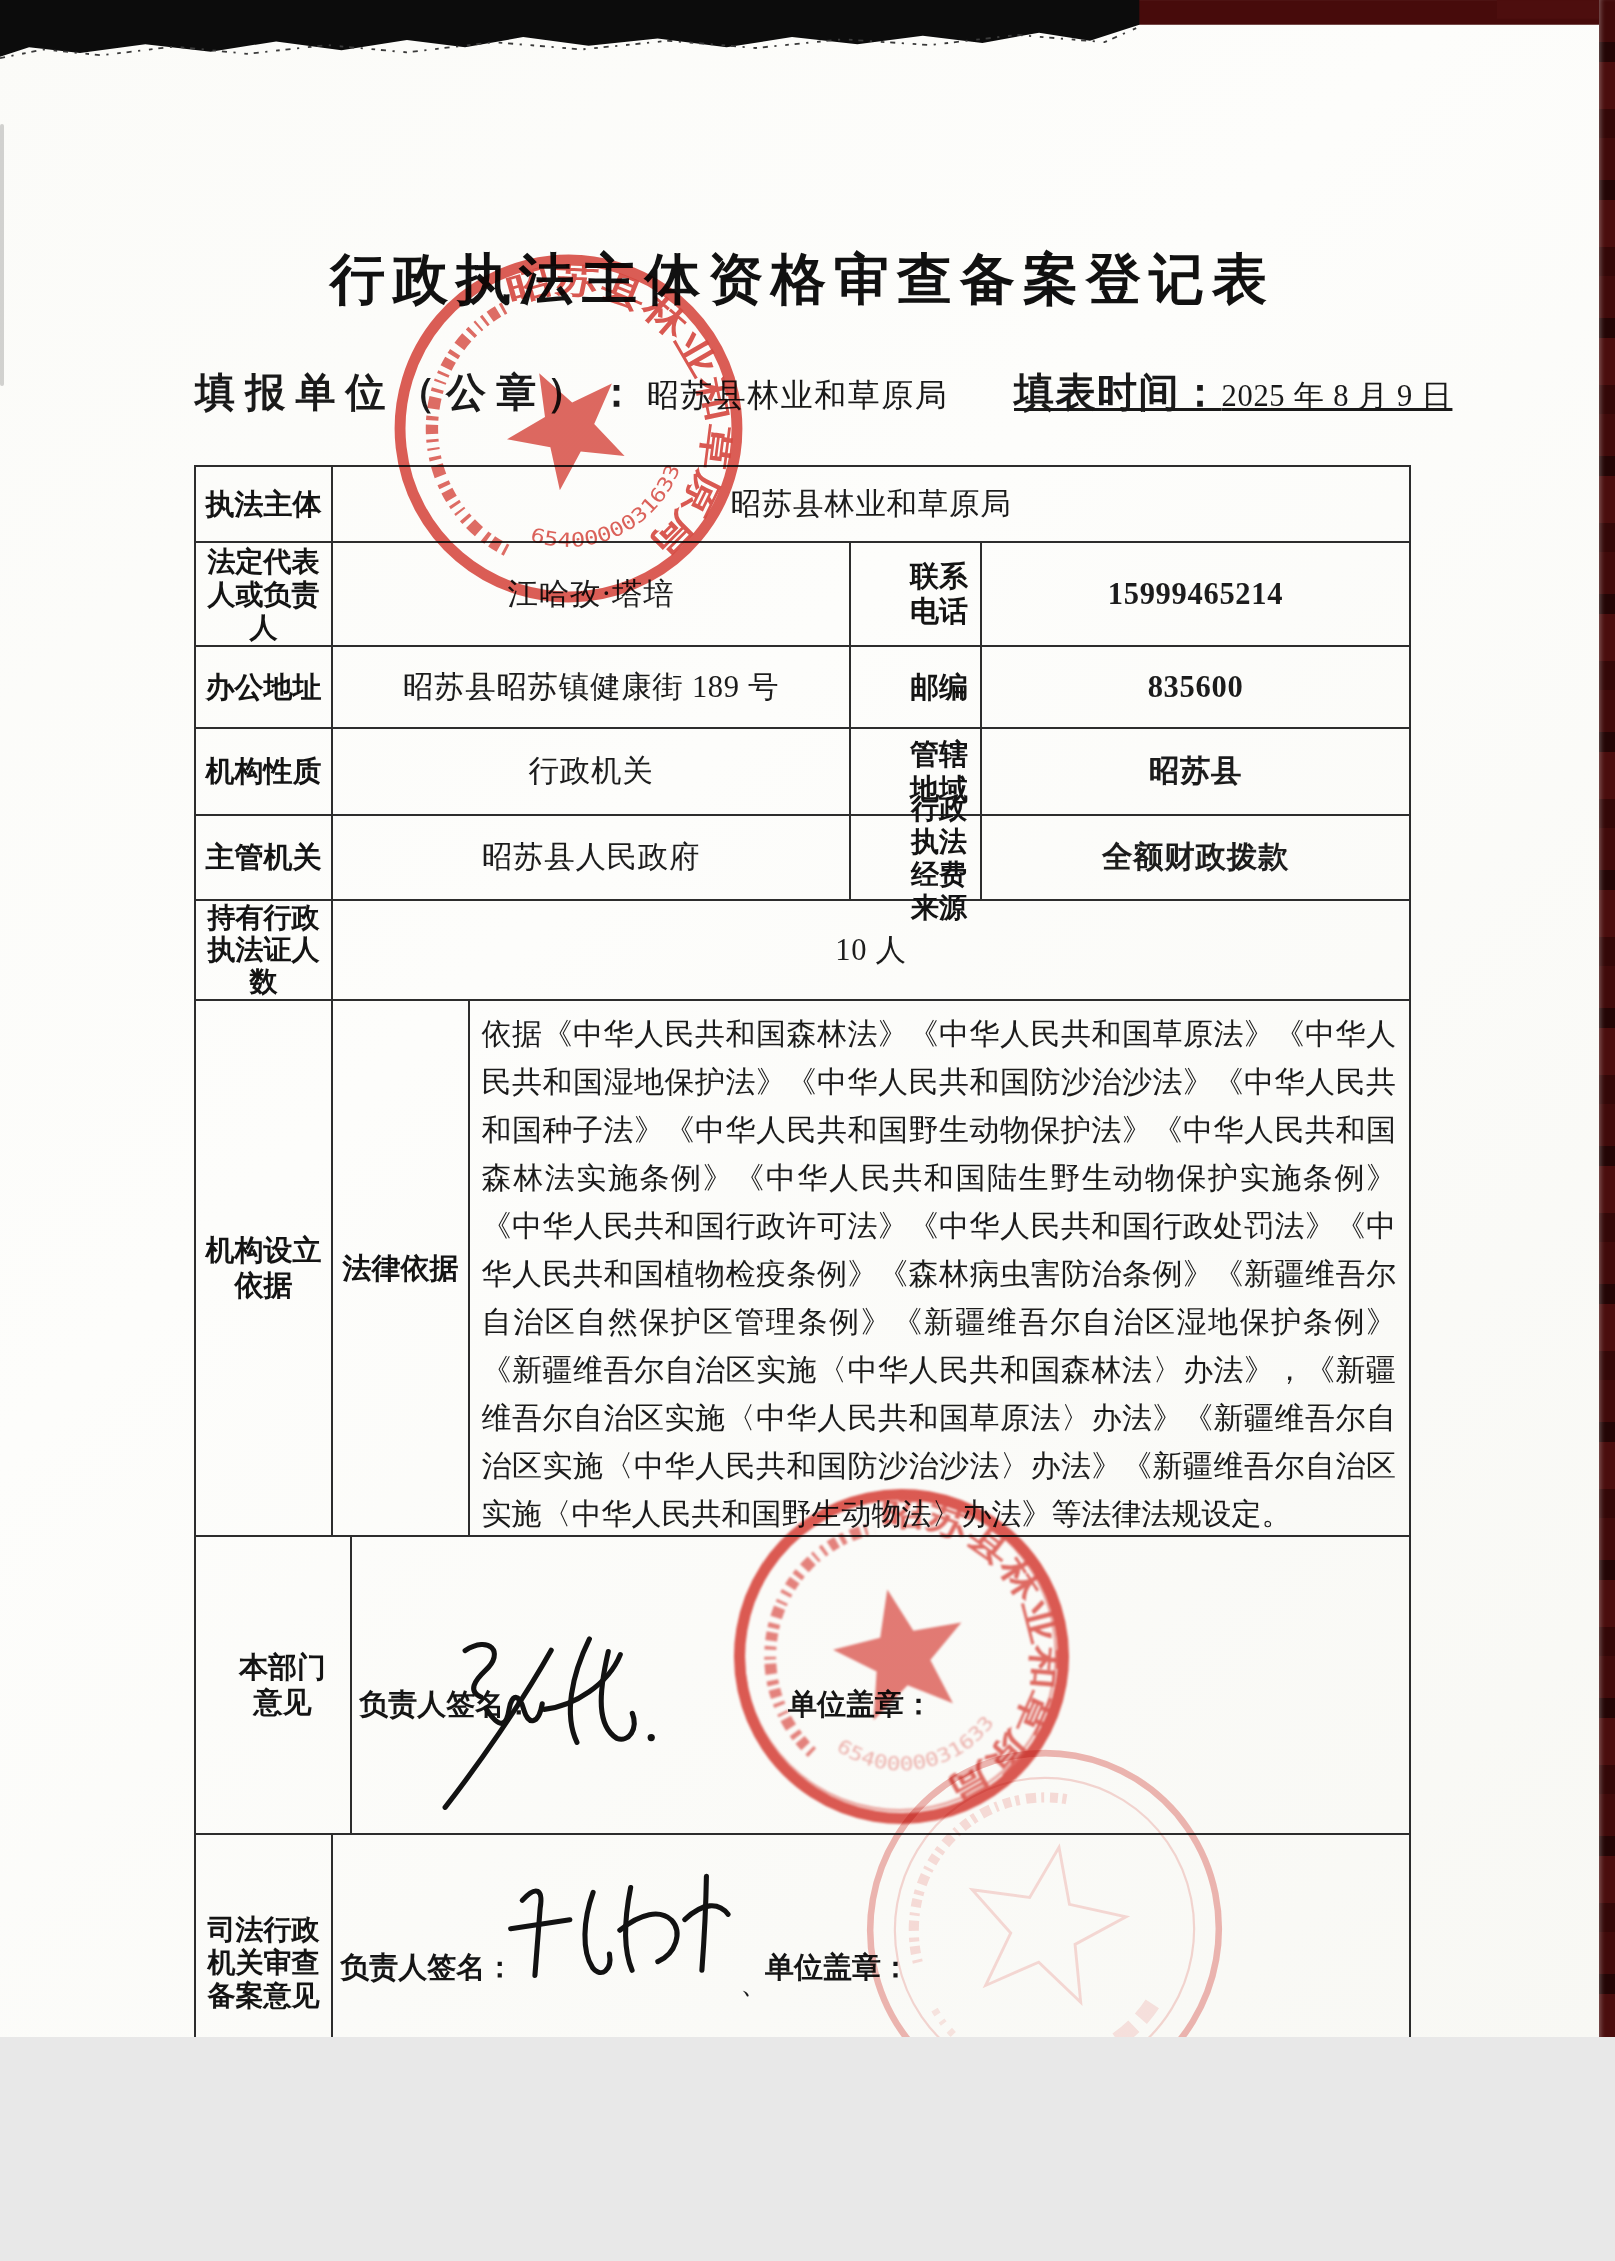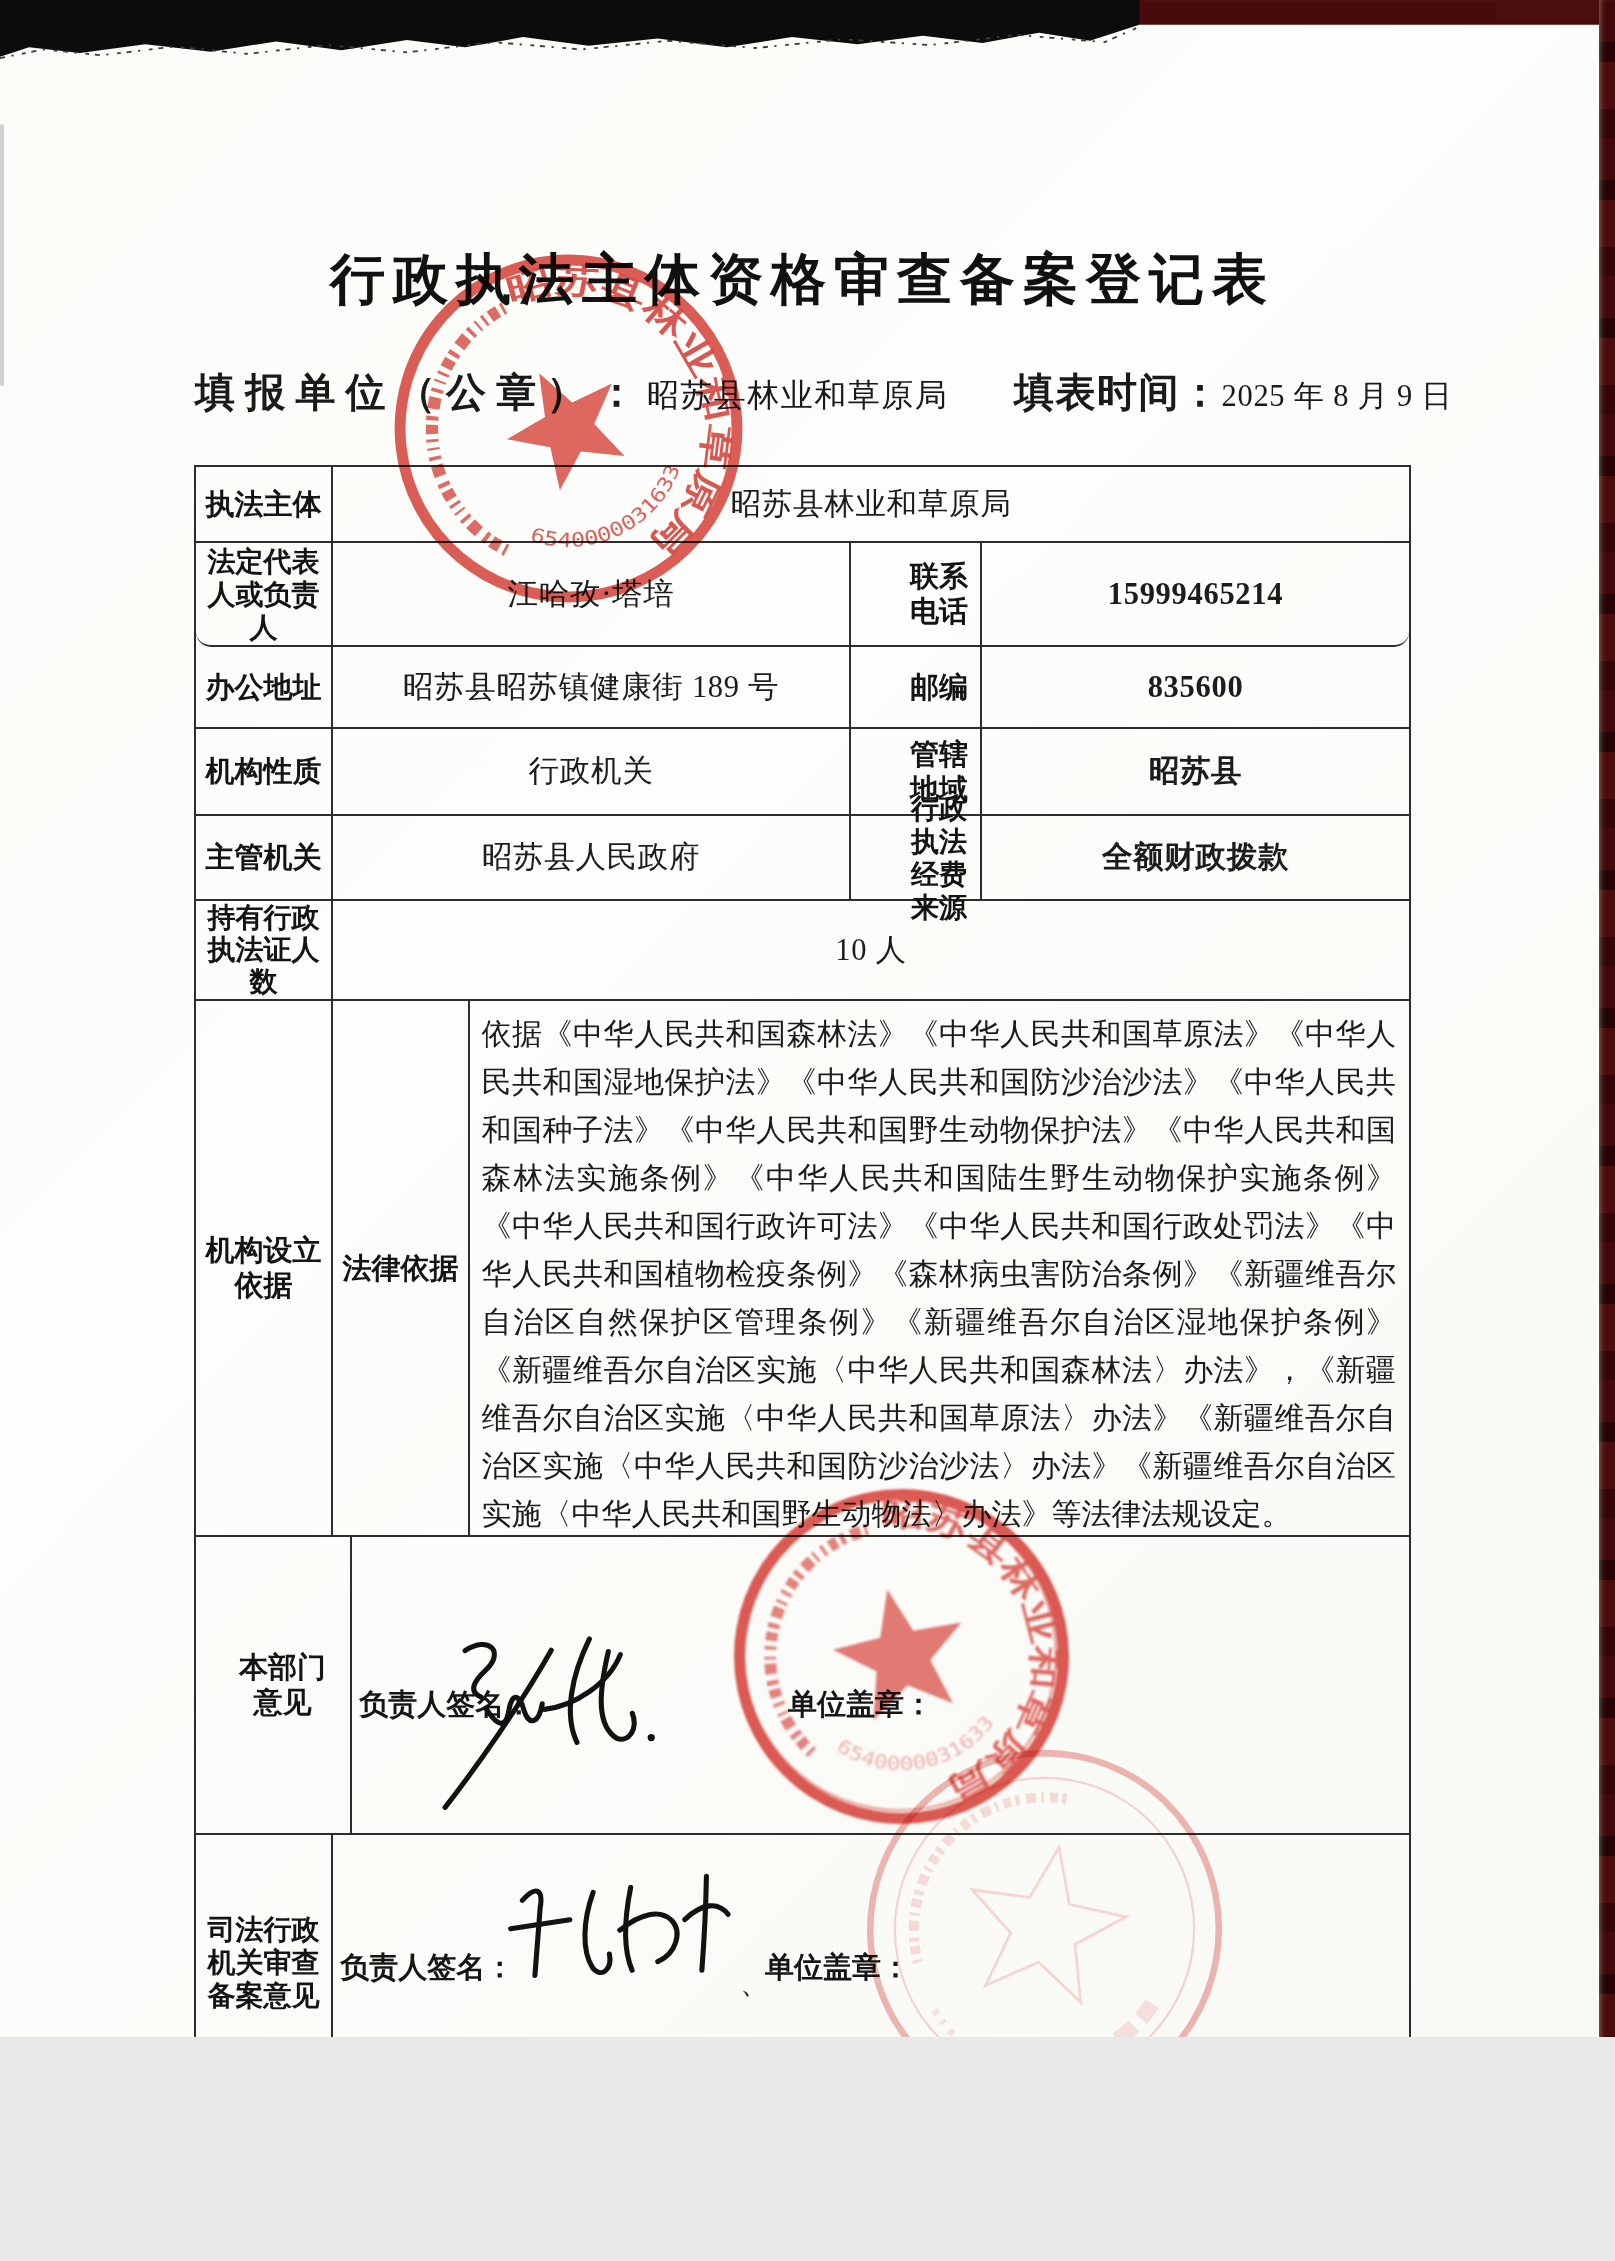--- a/index.html
+++ b/index.html
@@ -18,21 +18,21 @@
   .left-sliver-top{left:0;top:124px;width:4.4px;height:262px;background:#555;opacity:.25;border-radius:2.2px;}
   .left-sliver-bottom{left:0;top:2129px;width:5.8px;height:132px;background:linear-gradient(180deg,rgba(30,30,30,0),#2b2b2b);opacity:.45;}
   
   .doc-title{
     position:absolute; left:194px; top:240px; width:1217px; height:80px;
     font-family:"Liberation Serif", serif; font-weight:700; font-size:55px; letter-spacing:8px;
     text-align:center; line-height:80px; color:#111;
   }
   .meta-line{position:absolute; left:0; top:365px; width:1616px; height:44px; font-size:30.5px;}
   .meta-left{position:absolute; left:195px; top:0; white-space:nowrap;}
-  .meta-right{position:absolute; left:1014px; top:0; white-space:nowrap;}
+  .meta-right{position:absolute; left:1014px; top:0; white-space:nowrap;text-decoration:underline;}
   .meta-label{font-family:"Liberation Sans",sans-serif; font-weight:700; font-size:40px; letter-spacing:10.2px;}
   .meta-value{font-family:"Liberation Serif",serif; font-size:32px; letter-spacing:1.5px;}
   .meta-date{font-family:"Liberation Serif",serif; font-size:30.5px; letter-spacing:0.7px;}
   
   .tbl{
     position:absolute; left:194px; top:429px; width:1217px; height:1627px;
     border:2.2px solid #2d2d2d; box-sizing:border-box; display:flex; flex-direction:column; z-index:1;margin-top:36px;
   }
   .row{display:flex; box-sizing:border-box; border-bottom:2.2px solid #2d2d2d; flex:0 0 auto;}
   .row:last-child{border-bottom:none; flex:1 1 auto;}
@@ -97,21 +97,21 @@
 
     <div class="row" style="height:76px;">
       <div class="cell c1">
           <span class="lbl">执法主体</span>
         </div>
       <div class="cell cflex">
           <span class="val">昭苏县林业和草原局</span>
         </div>
     </div>
 
-    <div class="row" style="height:104px;border-radius:15px;">
+    <div class="row" style="height:104px;">
       <div class="cell c1">
           <span class="lbl small">法定代表
 人或负责
 人</span>
         </div>
       <div class="cell c2">
           <span class="val">江哈孜·塔培</span>
         </div>
       <div class="cell c3">
           <span class="lbl">联系电话</span>

